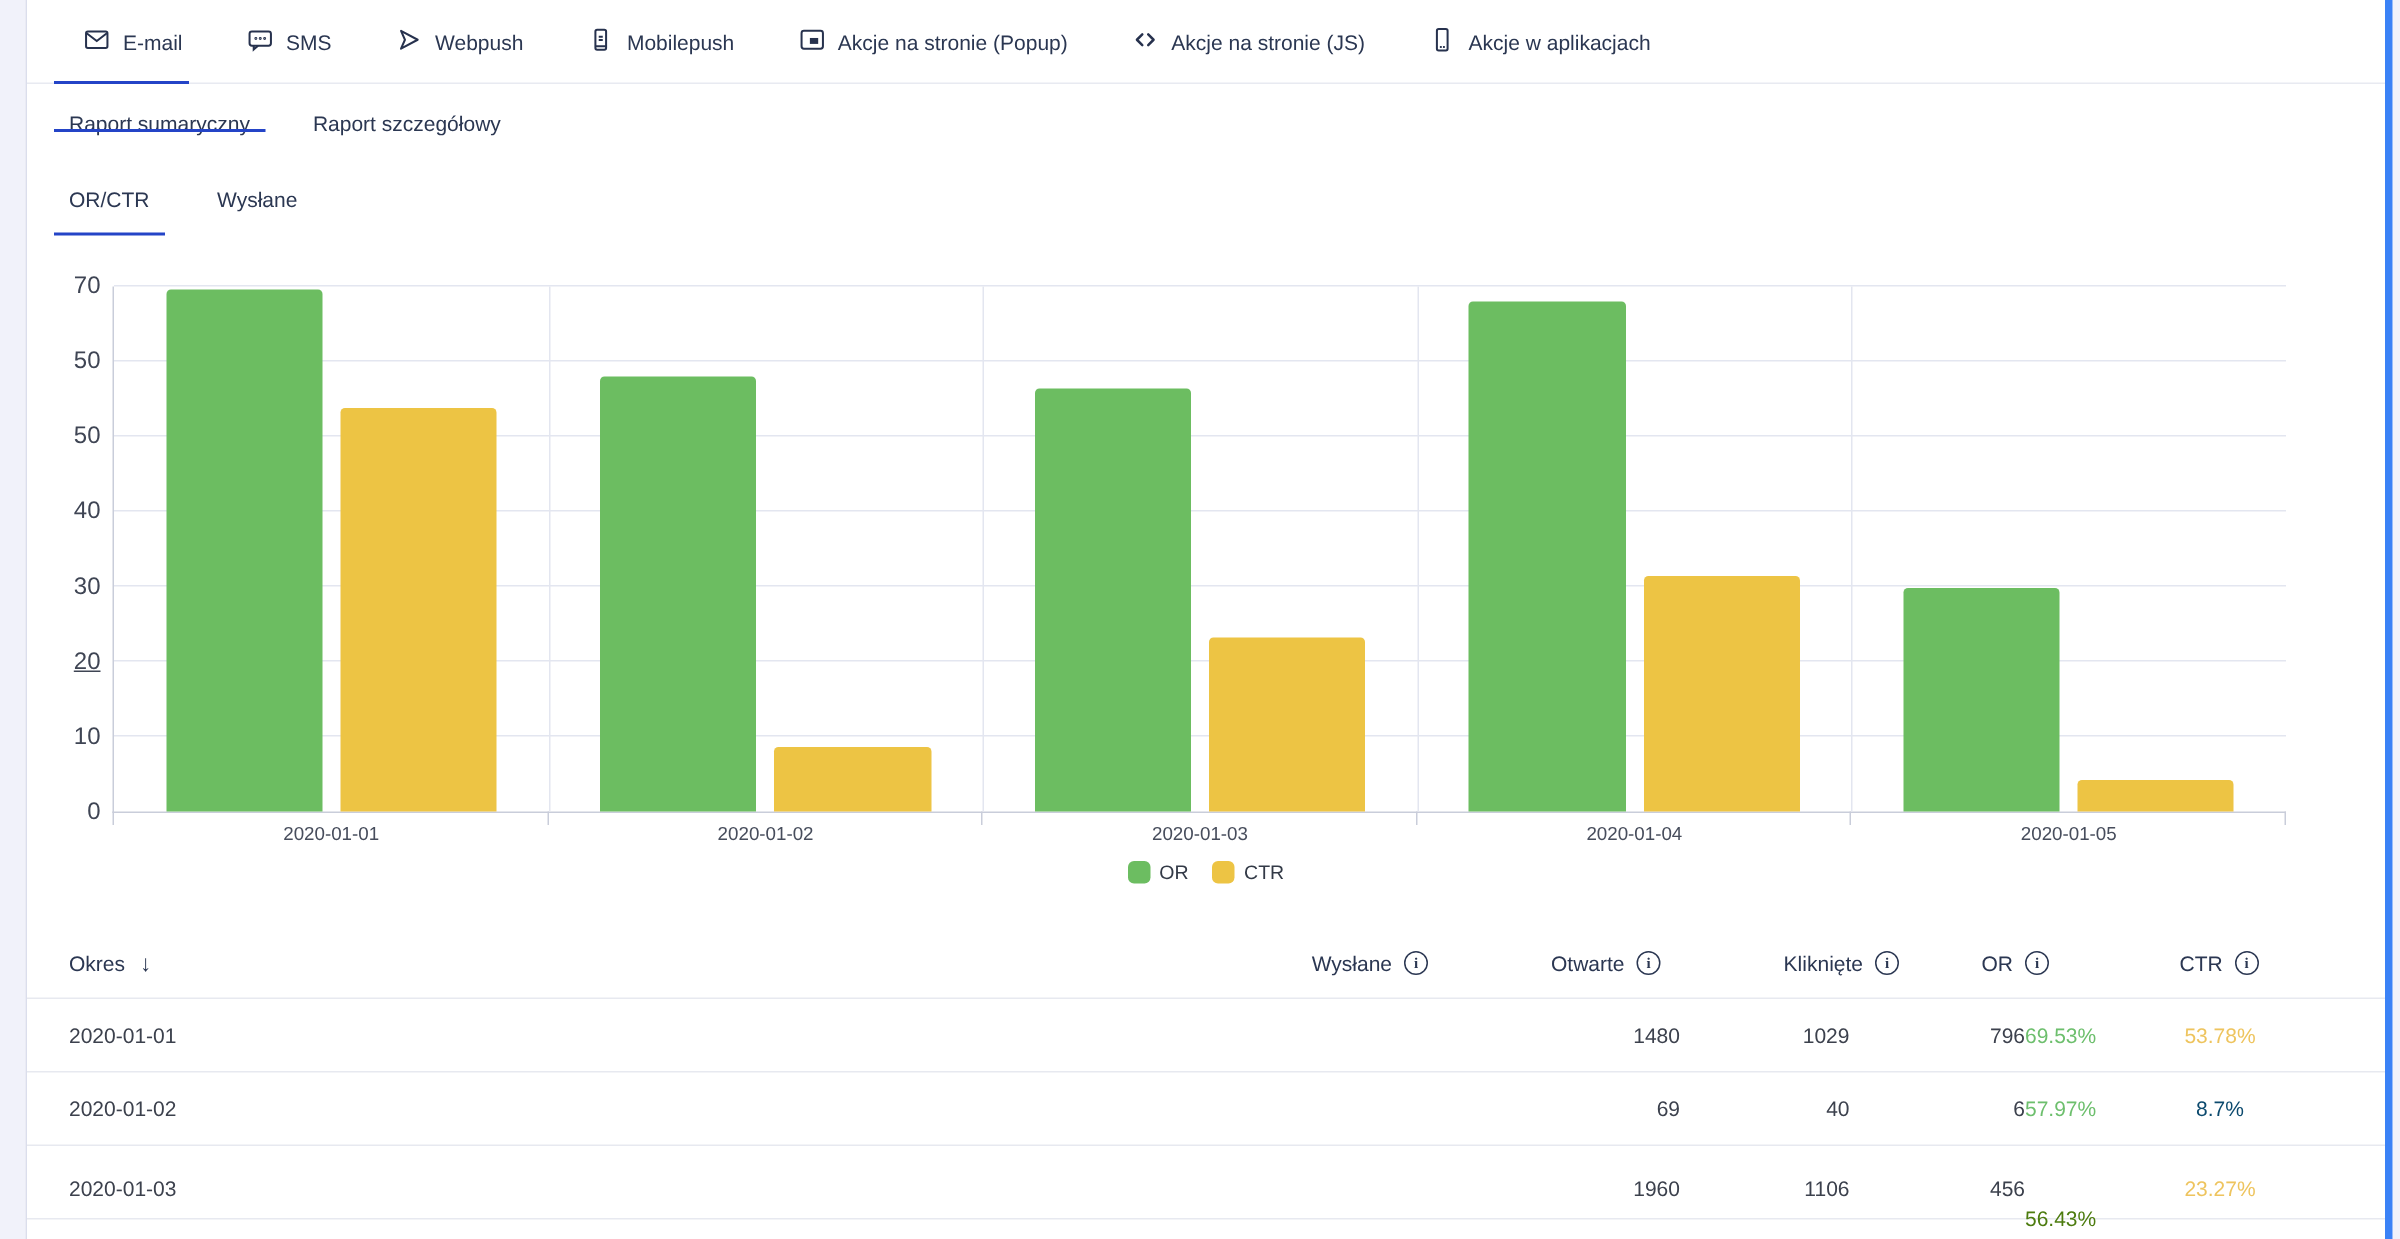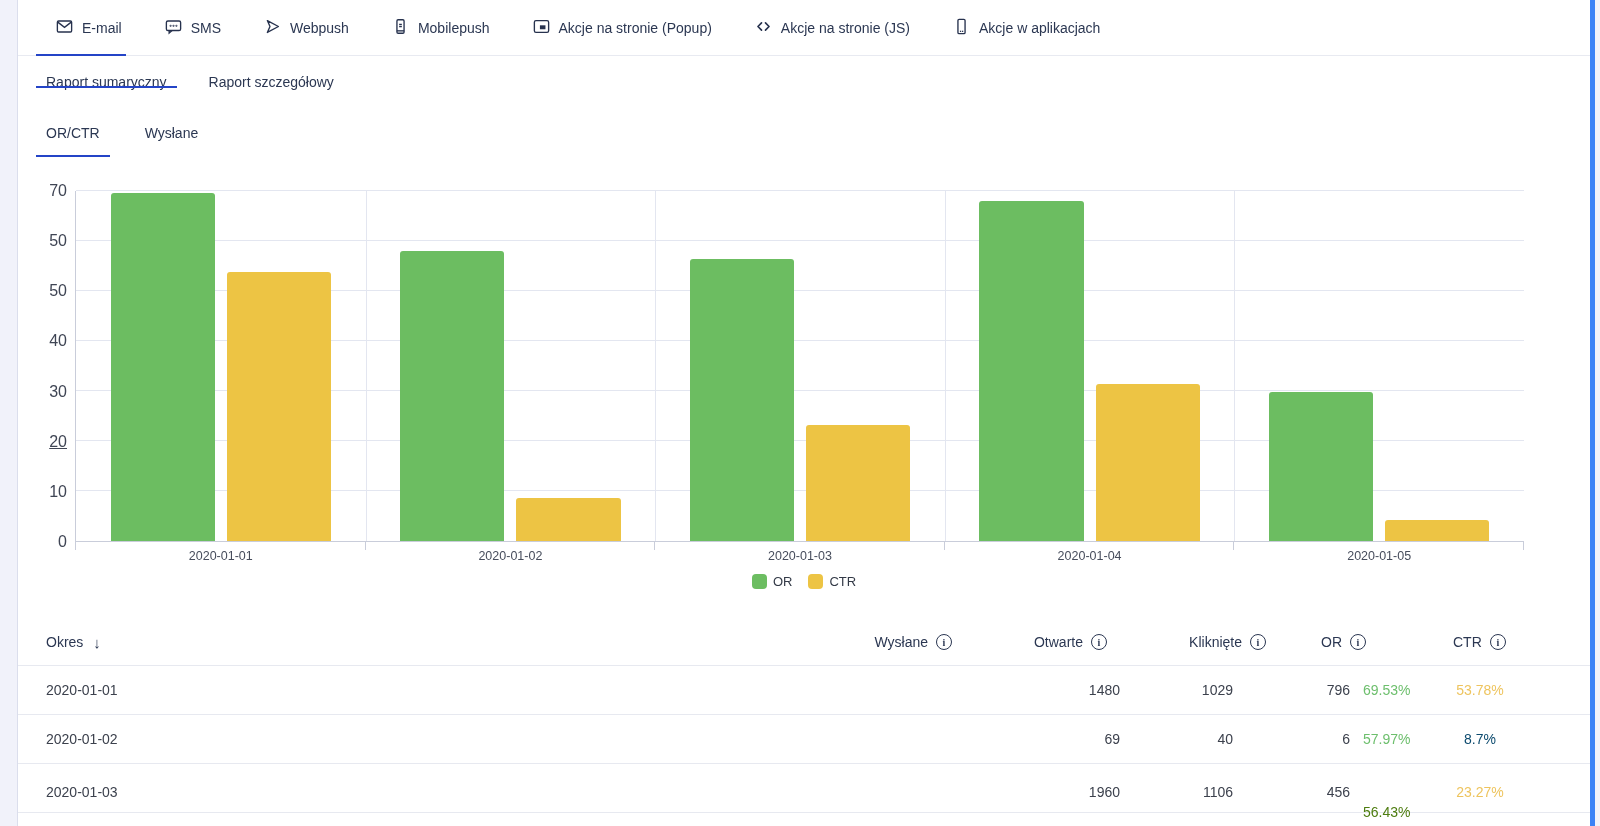--- a/index.html
+++ b/index.html
@@ -110,21 +110,21 @@
   .hc.leftpad { padding-left:13px; }
   .sort-arrow { font-size:15px; color:#2b3752; margin-left:2px; cursor:pointer; }
   .info-icon {
     width:16px; height:16px; flex:none;
     border:1.4px solid #2b3752; border-radius:50%;
     display:inline-flex; align-items:center; justify-content:center;
     font-size:10px; font-weight:700; color:#2b3752;
     font-family:"Liberation Serif", serif; cursor:pointer;
   }
   .c-num { text-align:right; }
-  .c-or  { padding-left:13px; }
+  .c-or  { }
   .c-ctr { padding-left:13px;text-align:center; }
 </style>
 </head>
 <body>
 
 <div class="card">
 
   <div class="ctabs">
     <div class="ctab active">
       <span>

